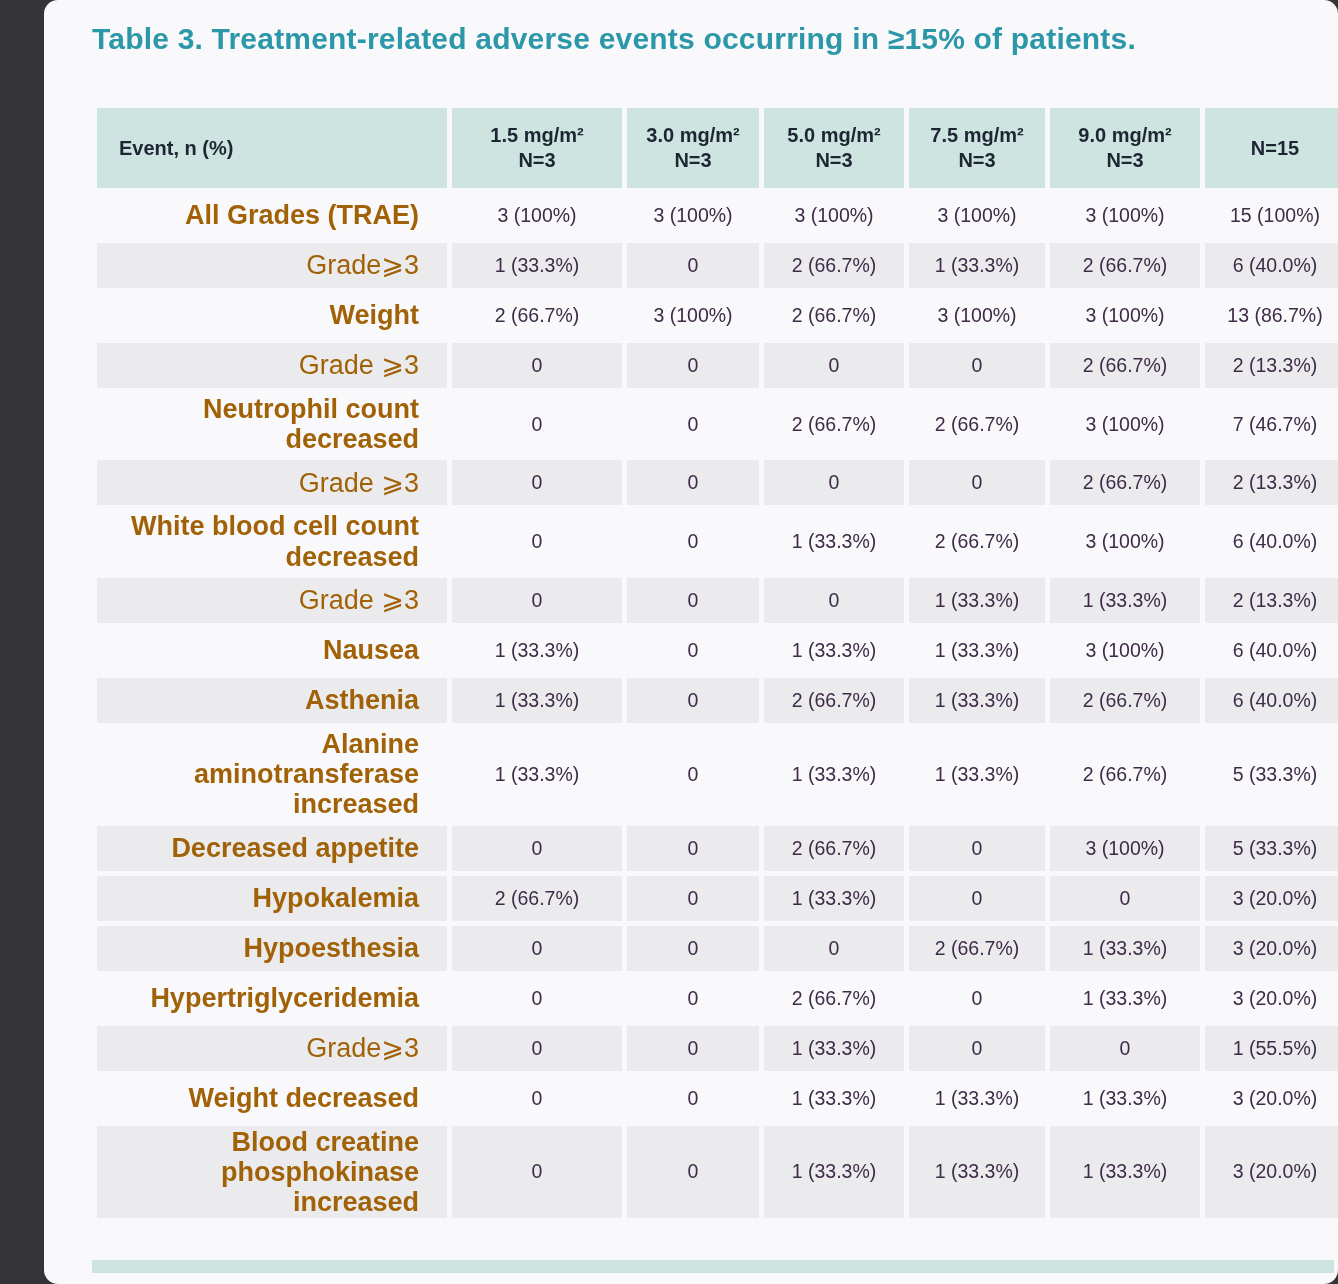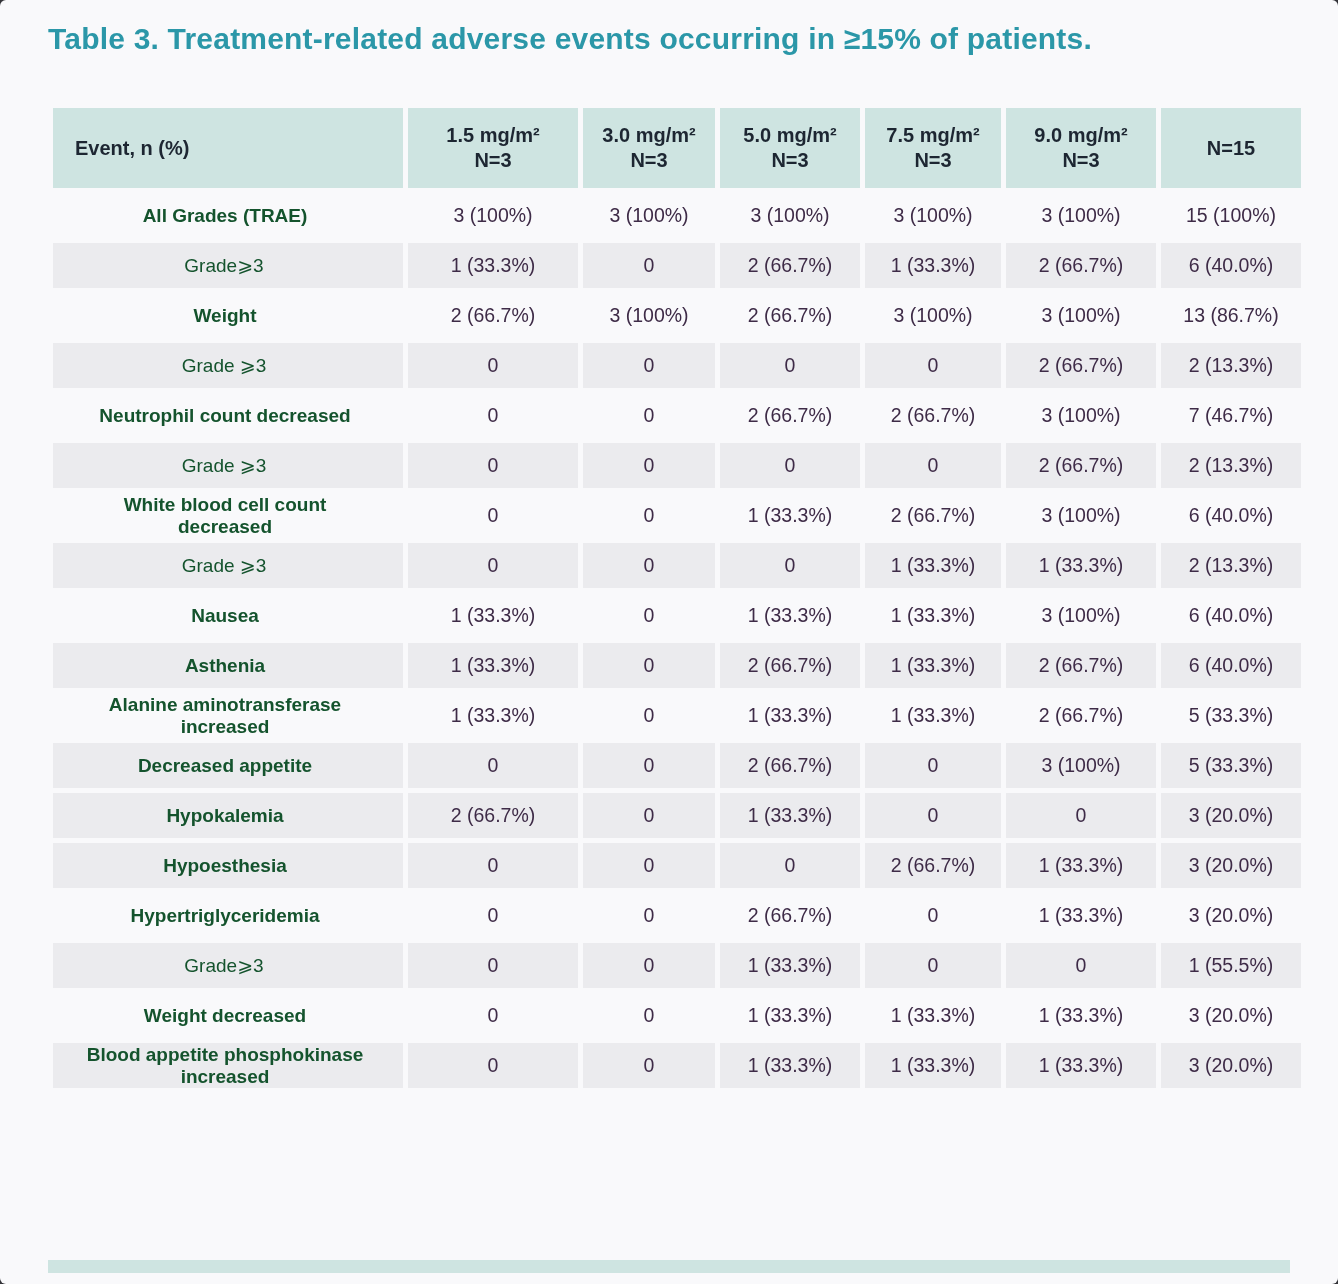--- a/index.html
+++ b/index.html
@@ -6,22 +6,23 @@
   body{
     width:1338px;height:1284px;
     background:#333338;
     font-family:"Liberation Sans","DejaVu Sans",sans-serif;
     position:relative;
     overflow:hidden;
   }
   .canvas{
     position:absolute;inset:0;
     background:#f9f9fb;
-    border-radius:6px;
+    border-radius:14px;
     overflow:hidden;
+    margin-left:44px;
   }
   .page-title{
     position:absolute;
     left:48px;top:22px;
     width:1260px;
     font-size:30px;
     font-weight:bold;
     letter-spacing:0.2px;
     color:#2b97a8;
   }
@@ -54,26 +55,26 @@
     text-align:center;
     line-height:1.25;
     font-size:20px;
   }
   thead th.event-head{
     text-align:left;
     padding-left:22px;
   }
   tbody td{height:43px;}
   tbody td.event{
-    text-align:center;
+    text-align:right;
     padding-left:22px;
     padding-right:28px;
     font-weight:bold;
-    color:#14532d;
-    font-size:19px;
+    color:#a16207;
+    font-size:27px;
     line-height:1.12;
   }
   tbody td.event.indent{
     padding-left:20px;
     font-weight:normal;
   }
   tbody td.val{
     text-align:center;
   }
   tbody tr.alt td{
@@ -277,21 +278,21 @@
         <tr>
           <td class="event">Weight decreased</td>
           <td class="val">0</td>
           <td class="val">0</td>
           <td class="val">1 (33.3%)</td>
           <td class="val">1 (33.3%)</td>
           <td class="val">1 (33.3%)</td>
           <td class="val">3 (20.0%)</td>
         </tr>
         <tr class="alt">
-          <td class="event">Blood appetite phosphokinase increased</td>
+          <td class="event">Blood creatine phosphokinase increased</td>
           <td class="val">0</td>
           <td class="val">0</td>
           <td class="val">1 (33.3%)</td>
           <td class="val">1 (33.3%)</td>
           <td class="val">1 (33.3%)</td>
           <td class="val">3 (20.0%)</td>
         </tr>
       </tbody>
   </table>
 

